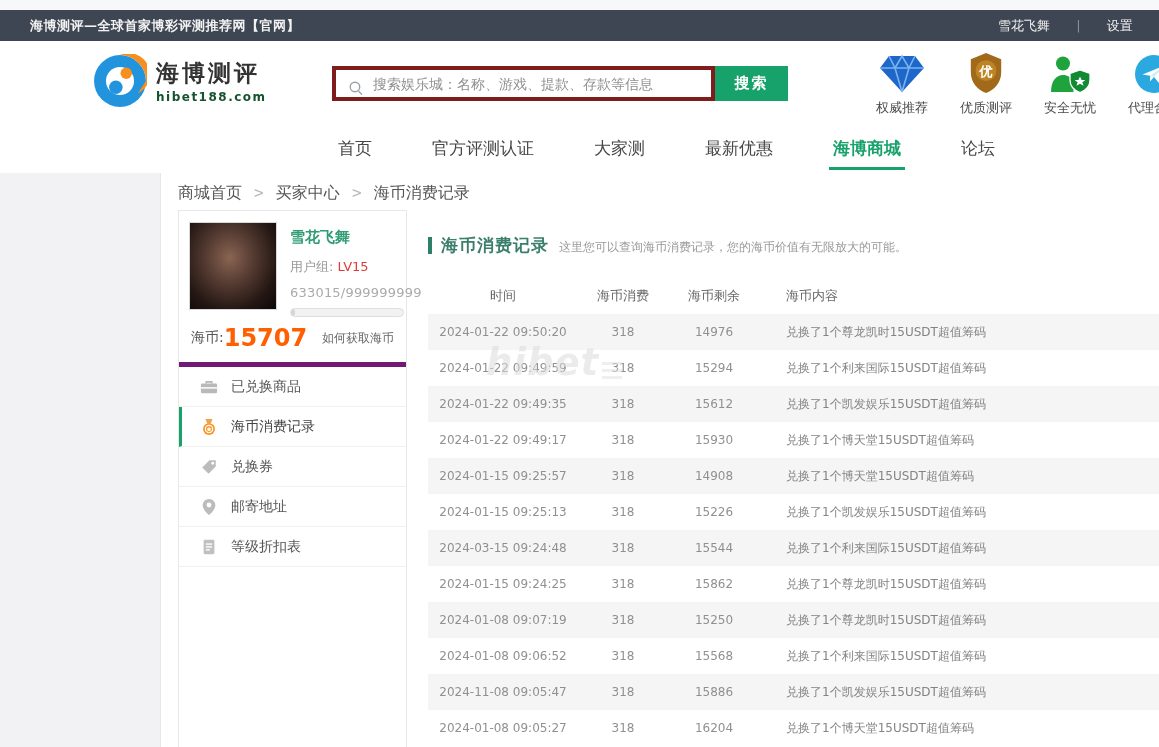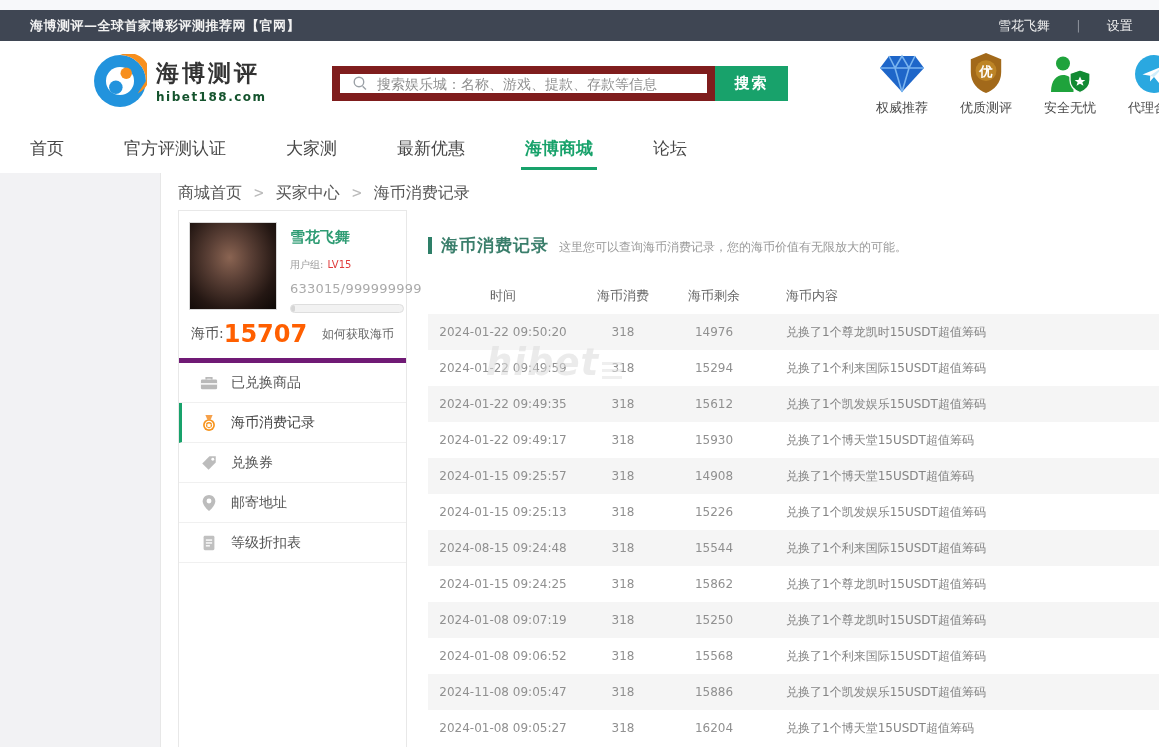--- a/index.html
+++ b/index.html
@@ -17,36 +17,36 @@
 
   
   .header { height:84px; position:relative; background:#fff; }
   .logo { position:absolute; left:93px; top:13px; display:flex; align-items:center; cursor:pointer; }
   .logo-icon { width:54px; height:54px; }
   .logo-text { margin-left:9px; }
   .logo-name { font-size:23px; font-weight:bold; color:#333; letter-spacing:3px; }
   .logo-domain { font-size:12px; font-weight:bold; color:#14532d; letter-spacing:1.5px; margin-top:1px; }
 
   .search-wrap { position:absolute; left:332px; top:25px; display:flex; }
-  .search-box { width:383px; height:35px; border:8px solid #7f1d1d; background:#fff;
-    display:flex; align-items:center; }
+  .search-box { width:383px; height:35px; border:4px solid #7f1d1d; background:#fff;
+    display:flex; align-items:flex-end; }
   .search-box svg { margin:0 8px 0 12px; flex:none; }
   .search-input { border:none; outline:none; flex:1; font-size:14px; color:#333;
     font-family:inherit; height:100%; }
   .search-input::placeholder { color:#8f8f8f; }
   .search-btn { width:73px; height:35px; background:#18a26b; color:#fff; border:none;
     font-size:15px; font-weight:bold; cursor:pointer; font-family:inherit; letter-spacing:2px; }
 
   .badges { position:absolute; left:867px; top:9px; display:flex; }
   .badge { width:70px; margin-right:14px; text-align:center; cursor:pointer; flex:none; }
   .badge-icon { height:44px; display:flex; align-items:flex-end; justify-content:center; }
   .badge-label { font-size:13px; color:#4a4a4a; margin-top:5px; white-space:nowrap; }
 
   
-  .nav { height:48px; display:flex; }
+  .nav { height:48px; display:flex; padding-left:308px; }
   .nav-item { padding:0 30px; line-height:46px; font-size:17px; color:#474747;
     cursor:pointer; position:relative; white-space:nowrap; }
   .nav-item.active { color:#18a26b; font-weight:bold; }
   .nav-item.active::after { content:""; position:absolute; left:26px; right:26px;
     bottom:3px; height:3px; background:#18a26b; }
 
   
   .lower { position:relative; height:574px; background:#fff; }
   .left-rail { position:absolute; left:0; top:0; width:161px; height:100%;
     background:#f2f2f4; border-right:1px solid #e7e7e7; }
@@ -59,21 +59,21 @@
     display:flex; overflow:hidden; }
 
   
   .sidebar { width:229px; flex:none; border:1px solid #e8e8e8; background:#fff;
     height:calc(100% + 12px); margin-right:13px; }
   .profile { padding:11px 10px 0 10px; display:flex; }
   .avatar { width:88px; height:88px; flex:none; border:1px solid #d8d8d8; cursor:pointer;
     background:radial-gradient(ellipse at 46% 40%, #8a6452 0%, #5b4036 32%, #241713 72%, #0d0806 100%); }
   .pinfo { margin-left:13px; padding-top:6px; min-width:0; }
   .uname { font-size:15px; font-weight:bold; color:#2f9c74; }
-  .ugroup { font-size:10px; color:#999; margin-top:11px; }
+  .ugroup { font-size:13px; color:#999; margin-top:11px; }
   .ugroup .lv { color:#e03c3c; margin-left:4px; }
   .exp { font-size:13px; color:#aaa; margin-top:9px; letter-spacing:.2px; }
   .pbar { width:114px; height:9px; margin-top:8px; border:1px solid #dedede;
     border-radius:6px; background:#f2f2f2; overflow:hidden; }
   .pbar-fill { height:100%; width:4%; background:#d6d6d6; border-radius:6px; }
 
   .coinrow { display:flex; align-items:center; padding:9px 12px 12px 12px; }
   .coin-label { font-size:14px; color:#555; }
   .coin-value { font-size:24px; font-weight:bold; color:#ff5f00; line-height:1; }
   .coin-help { margin-left:auto; font-size:12px; color:#666; cursor:pointer; }
@@ -340,21 +340,21 @@
             </tr>
 
             <tr>
               <td class="c1">2024-01-15 09:25:13</td>
               <td class="c2">318</td>
               <td class="c3">15226</td>
               <td class="c4">兑换了1个凯发娱乐15USDT超值筹码</td>
             </tr>
 
             <tr>
-              <td class="c1">2024-08-15 09:24:48</td>
+              <td class="c1">2024-03-15 09:24:48</td>
               <td class="c2">318</td>
               <td class="c3">15544</td>
               <td class="c4">兑换了1个利来国际15USDT超值筹码</td>
             </tr>
 
             <tr>
               <td class="c1">2024-01-15 09:24:25</td>
               <td class="c2">318</td>
               <td class="c3">15862</td>
               <td class="c4">兑换了1个尊龙凯时15USDT超值筹码</td>

